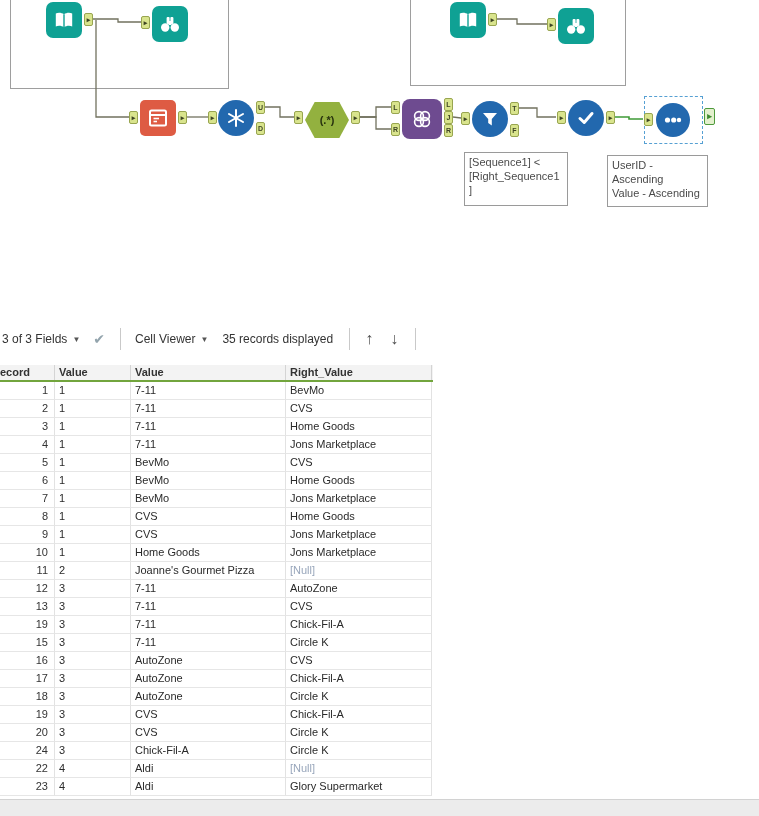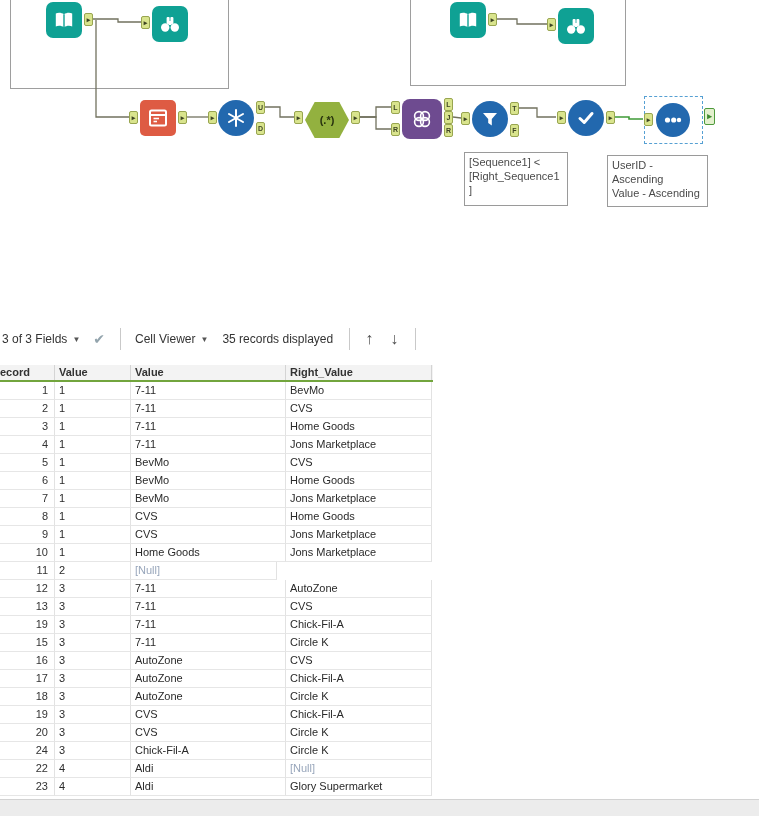--- a/index.html
+++ b/index.html
@@ -315,20 +315,21 @@
         </div>
         <div class="grid-row">
           <div class="cell c0">10</div>
           <div class="cell c1">1</div>
           <div class="cell c2">Home Goods</div>
           <div class="cell c3">Jons Marketplace</div>
         </div>
         <div class="grid-row">
           <div class="cell c0">11</div>
           <div class="cell c1">2</div>
+          <div class="cell c2">Joanne's Gourmet Pizza</div>
           <div class="cell c3 nullv">[Null]</div>
         </div>
         <div class="grid-row">
           <div class="cell c0">12</div>
           <div class="cell c1">3</div>
           <div class="cell c2">7-11</div>
           <div class="cell c3">AutoZone</div>
         </div>
         <div class="grid-row">
           <div class="cell c0">13</div>

